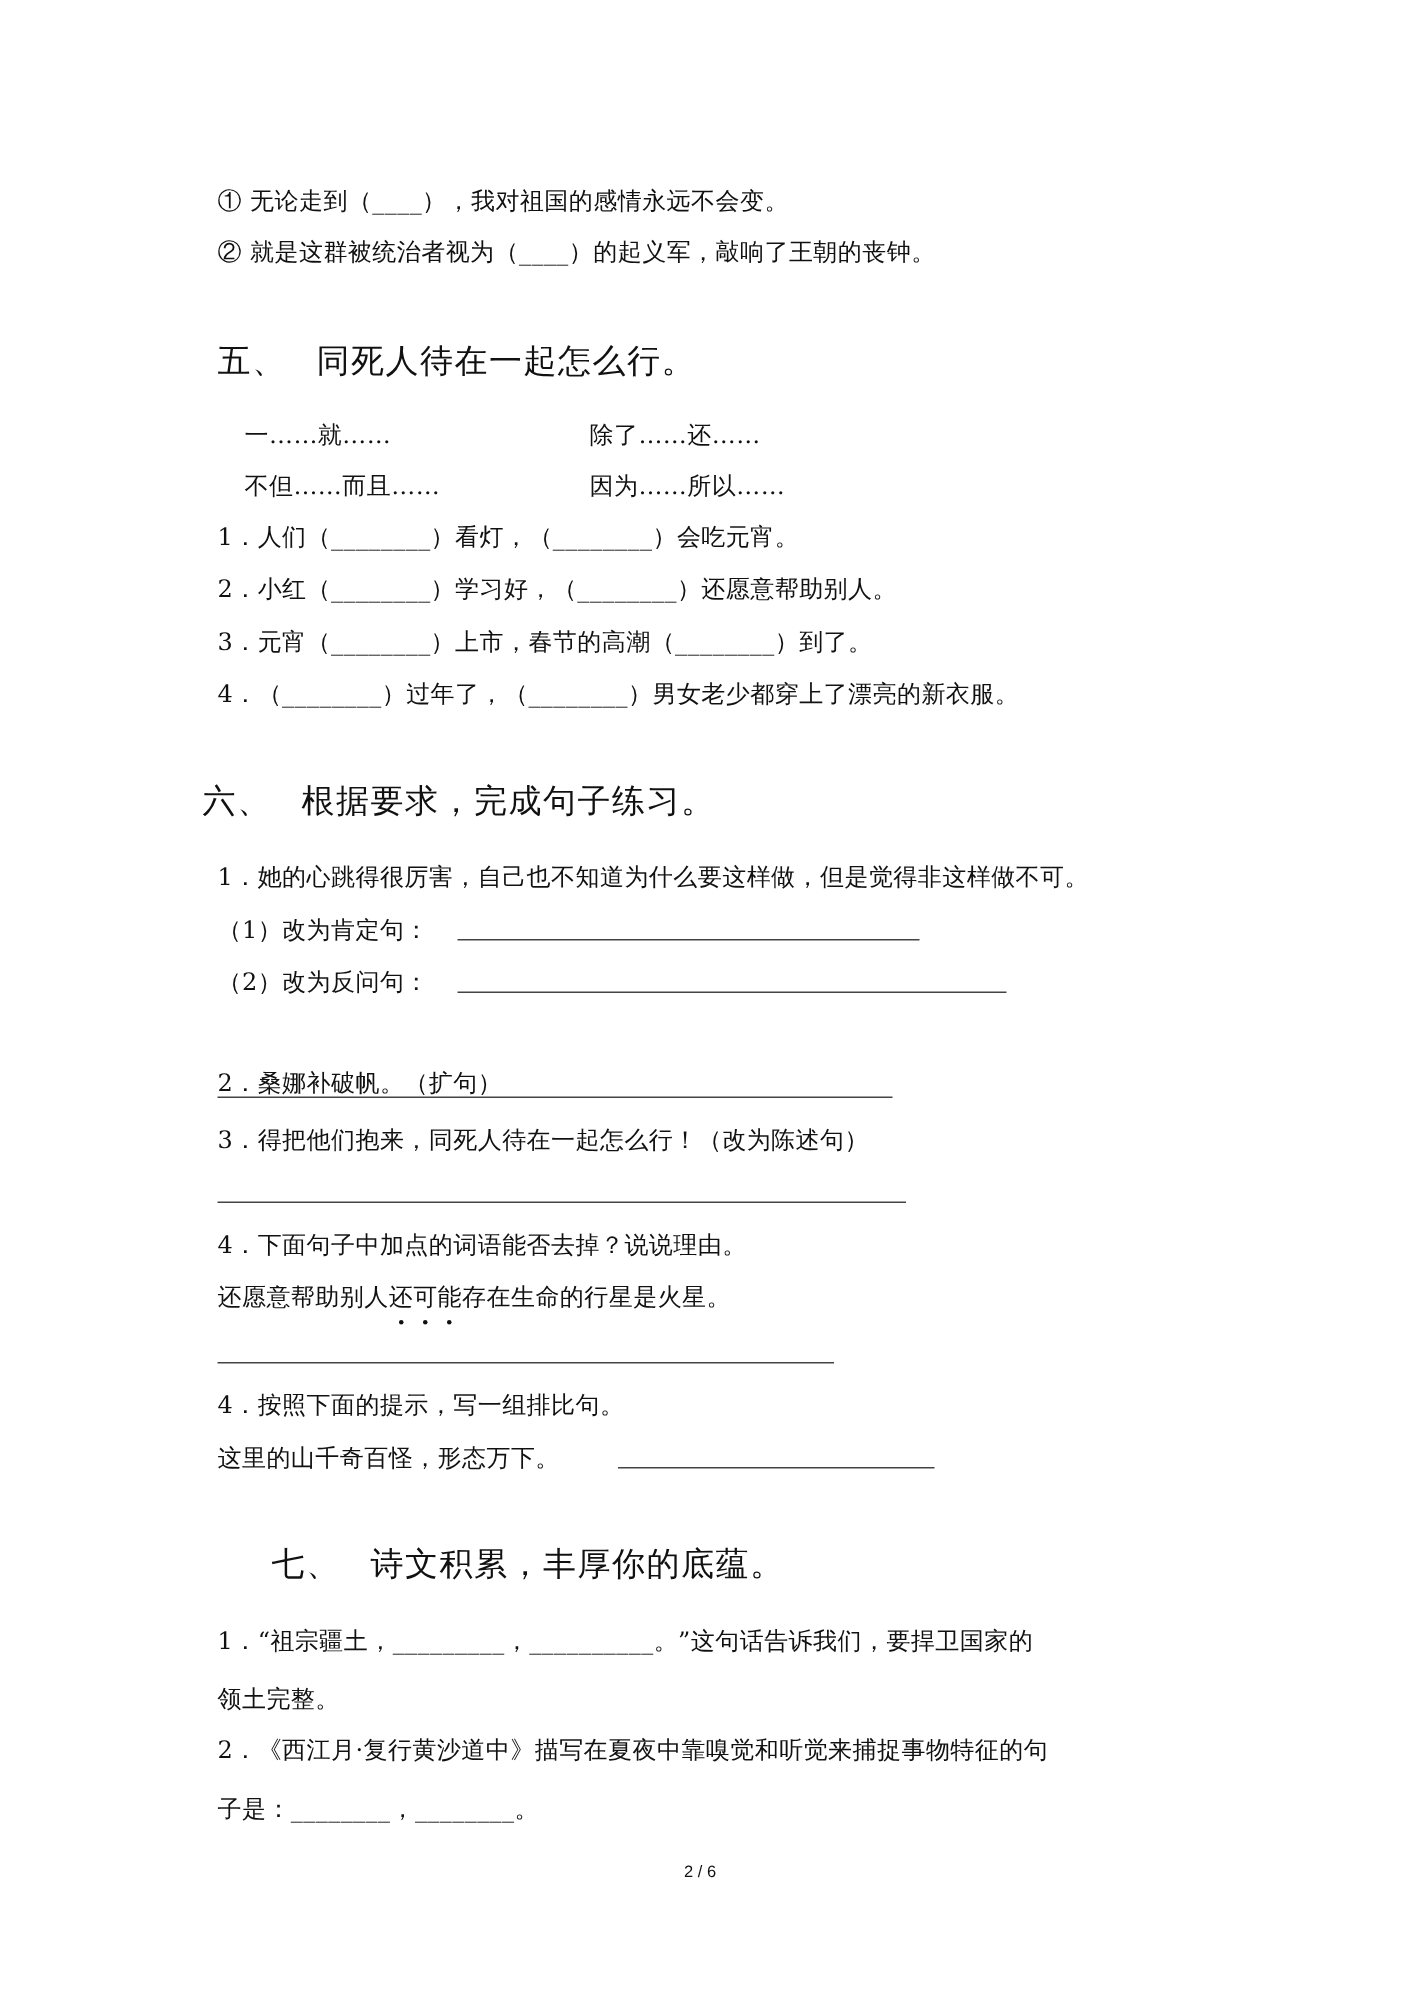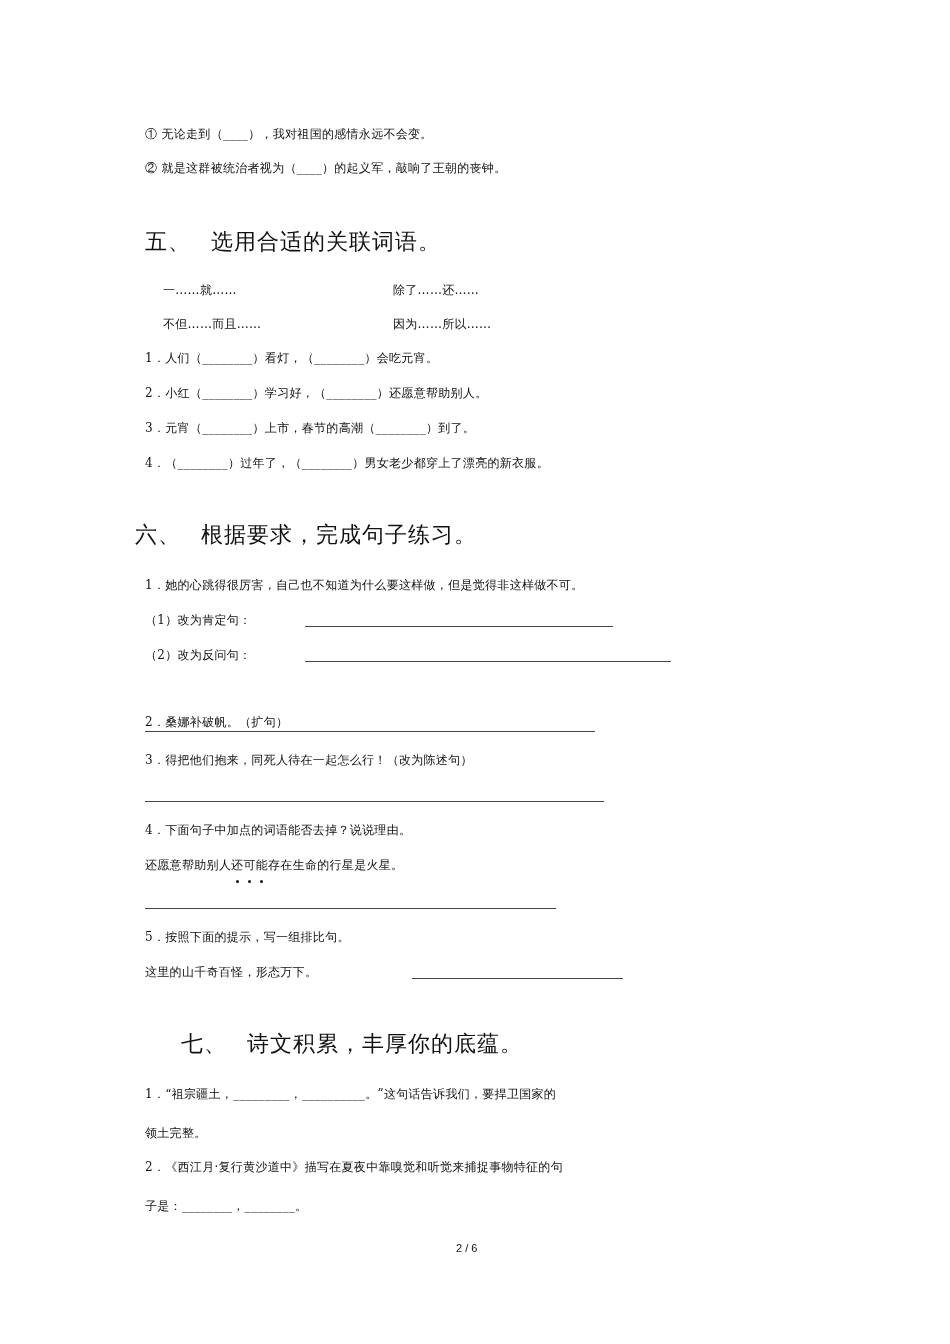--- a/index.html
+++ b/index.html
@@ -2,21 +2,21 @@
 <html><head>
   <meta charset="utf-8">
   <style>
     html, body { margin: 0; padding: 0; background: #ffffff; }
     body {
       width: 950px; height: 1344px; position: relative; overflow: hidden;
       font-family: "DejaVu Serif", "Liberation Serif", serif;
       color: #111111;
     }
     .abs { position: absolute; white-space: nowrap; }
-    .line { font-size: 12px; line-height: 20px; letter-spacing: 0.3px; }
+    .line { font-size: 16px; line-height: 20px; letter-spacing: 0.3px; }
     .heading { font-size: 22px; line-height: 28px; letter-spacing: 1px; }
     .heading .num { margin-right: 20px; }
     .rule { position: absolute; height: 0; border-top: 1px solid #444; }
     .emph { position: relative; display: inline-block; }
     .emph::after {
       content: ""; position: absolute; left: 50%; bottom: -8px;
       width: 3px; height: 3px; margin-left: -1.5px; border-radius: 50%; background: #111;
     }
     .page-number { font-family: Liberation Sans, sans-serif; font-size: 11px; }
   </style>
@@ -26,21 +26,21 @@
 <div class="abs line" style="left:145px; top:124px;">
   <span>①</span>
   <span>无论走到（</span><span>____</span><span>），我对祖国的感情永远不会变。</span>
 </div>
 <div class="abs line" style="left:145px; top:158px;">
   <span>②</span>
   <span>就是这群被统治者视为（</span><span>____</span><span>）的起义军，敲响了王朝的丧钟。</span>
 </div>
 
 <div class="abs heading" style="left:145px; top:228px;">
-  <span class="num">五、</span><span>选用合适的关联词语。</span>
+  <span class="num">五、</span><span>同死人待在一起怎么行。</span>
 </div>
 <div class="abs line" style="left:163px; top:280px;">一……就……</div>
 <div class="abs line" style="left:393px; top:280px;">除了……还……</div>
 <div class="abs line" style="left:163px; top:314px;">不但……而且……</div>
 <div class="abs line" style="left:393px; top:314px;">因为……所以……</div>
 
 <div class="abs line" style="left:145px; top:348px;">1．人们（________）看灯，（________）会吃元宵。</div>
 <div class="abs line" style="left:145px; top:383px;">2．小红（________）学习好，（________）还愿意帮助别人。</div>
 <div class="abs line" style="left:145px; top:418px;text-align:center;">3．元宵（________）上市，春节的高潮（________）到了。</div>
 <div class="abs line" style="left:145px; top:453px;">4．（________）过年了，（________）男女老少都穿上了漂亮的新衣服。</div>
@@ -60,21 +60,21 @@
 
 <div class="abs line" style="left:145px; top:750px;">3．得把他们抱来，同死人待在一起怎么行！（改为陈述句）</div>
 <div class="rule" style="left:145px; top:801px; width:459px;"></div>
 
 <div class="abs line" style="left:145px; top:820px;">4．下面句子中加点的词语能否去掉？说说理由。</div>
 <div class="abs line" style="left:145px; top:855px;">
   <span>还愿意帮助别人</span><span class="emph">还</span><span class="emph">可</span><span class="emph">能</span><span>存在生命的行星是火星。</span>
 </div>
 <div class="rule" style="left:145px; top:908px; width:411px;"></div>
 
-<div class="abs line" style="left:145px; top:927px;">5．按照下面的提示，写一组排比句。</div>
+<div class="abs line" style="left:145px; top:927px;">4．按照下面的提示，写一组排比句。</div>
 <div class="abs line" style="left:145px; top:962px;">这里的山千奇百怪，形态万下。</div>
 <div class="rule" style="left:412px; top:978px; width:211px;"></div>
 
 <div class="abs heading" style="left:145px; top:1030px;margin-left:36px;">
   <span class="num">七、</span><span>诗文积累，丰厚你的底蕴。</span>
 </div>
 <div class="abs line" style="left:145px; top:1084px;">1．“祖宗疆土，_________，__________。”这句话告诉我们，要捍卫国家的</div>
 <div class="abs line" style="left:145px; top:1123px;">领土完整。</div>
 <div class="abs line" style="left:145px; top:1157px;">2．《西江月·复行黄沙道中》描写在夏夜中靠嗅觉和听觉来捕捉事物特征的句</div>
 <div class="abs line" style="left:145px; top:1196px;">子是：________，________。</div>

